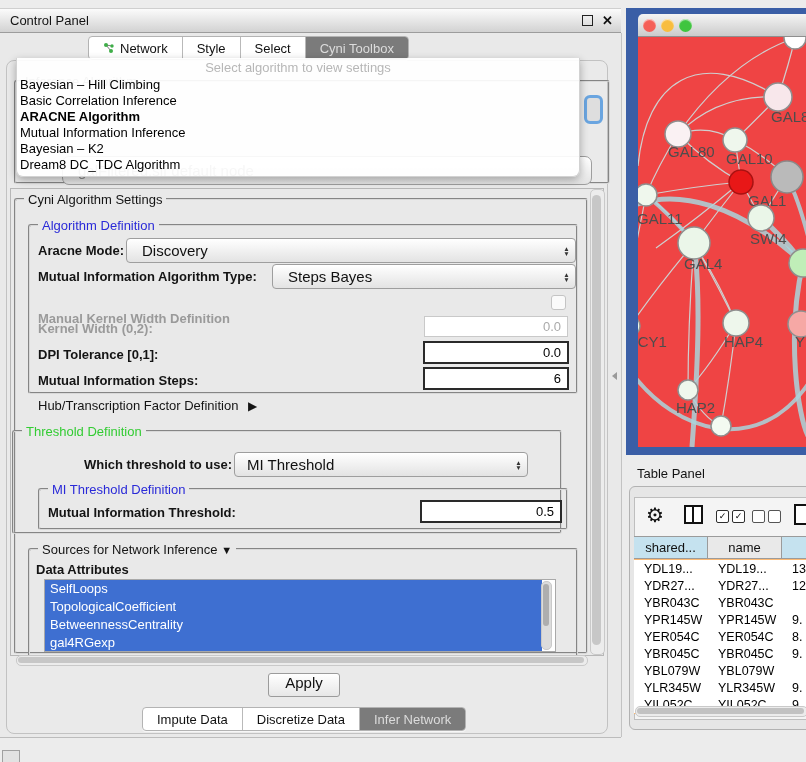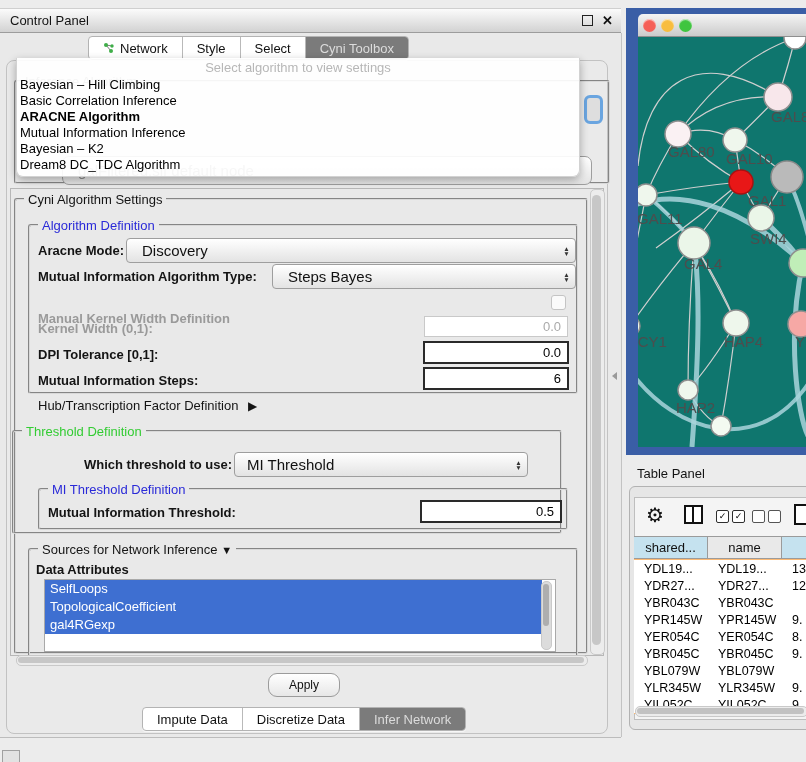--- a/index.html
+++ b/index.html
@@ -40,28 +40,28 @@
   .ddrop{left:16px;top:58px;width:562px;background:rgba(255,255,255,0.92);z-index:30;
          border:1px solid #d2d2d2;border-top:none;border-radius:0 0 7px 7px;
          box-shadow:0 3px 8px rgba(0,0,0,.3)}
   .dd-ph{height:17px;text-align:center;color:#b7b7b7;font-size:13px;padding-top:2px}
   .dd-item{height:16px;font-size:13px;color:#000;padding-left:3px;white-space:nowrap}
   
   .srclist{background:#fff;border:1px solid #a9a9a9;overflow:hidden}
   .src-item{height:18px;line-height:18px;background:#3e6fd1;color:#fff;font-size:13px;padding-left:5px;white-space:nowrap}
   .sbar{background:#ececec;border:1px solid #c9c9c9;border-radius:5px}
   .sthumb{background:#c7c7c7;border-radius:5px;position:absolute}
-  .btn{position:absolute;border:1px solid #9b9b9b;border-radius:9px;background:linear-gradient(#ffffff,#e7e7e7);
-       display:flex;align-items:center;justify-content:center;font-size:12px;color:#111}
+  .btn{position:absolute;border:1px solid #9b9b9b;border-radius:3px;background:linear-gradient(#ffffff,#e7e7e7);
+       display:flex;justify-content:center;font-size:15px;color:#111}
   
   .bluezone{left:626px;top:8px;width:180px;height:447px;background:#3a5ea6}
   .nw-title{left:638px;top:14px;width:168px;height:22px;background:linear-gradient(#f4f4f4,#cbcbcb);
             border-bottom:1px solid #8f8f8f;border-radius:5px 0 0 0;display:flex;align-items:center;z-index:2}
   .tl{width:13px;height:13px;border-radius:50%;margin-left:5px;box-shadow:inset 0 1px 1px rgba(255,255,255,.7)}
-  .nw-canvas{left:638px;top:36px;width:168px;height:411px;background:#0f766e;overflow:hidden}
+  .nw-canvas{left:638px;top:36px;width:168px;height:411px;background:#ef4444;overflow:hidden}
   
   .tp-outer{left:629px;top:486px;width:200px;height:242px;background:#e6e6e6;border:1px solid #b2b2b2;
             border-radius:6px 0 0 6px}
   .tp-inner{left:634px;top:497px;width:200px;height:221px;background:#f4f4f4;border:1px solid #bebebe}
   .th-cell{position:absolute;top:0;height:23px;border-right:1px solid #9b9b9b;border-bottom:1px solid #9b9b9b;
            border-top:1px solid #9b9b9b;display:flex;align-items:center;justify-content:center;
            font-size:13px;color:#111;box-sizing:border-box;overflow:hidden}
   .td-row{position:absolute;left:0;height:17px;width:220px;background:#fff;display:flex;align-items:center}
   .td-c{font-size:12.5px;color:#000;white-space:nowrap;overflow:hidden}
   .ck{width:11px;height:11px;border:1.5px solid #2e2e2e;border-radius:2px;background:#fff;display:inline-block}
@@ -145,21 +145,21 @@
 <span class="abs lbl b" style="left:38px;top:269px">Mutual Information Algorithm Type:</span>
 <div class="combo" style="left:272px;top:264px;width:302px">
   <span class="val">Steps Bayes</span>
   <span class="arr">
       <span>▲</span>
       <span>▼</span>
     </span>
 </div>
 <span class="abs lbl b dim" style="left:38px;top:311px">Manual Kernel Width Definition</span>
 <span class="abs" style="left:551px;top:295px;width:13px;height:13px;border:1px solid #c4c4c4;border-radius:3px;background:#fafafa"></span>
-<span class="abs lbl b dim" style="left:38px;top:321px">Kernel Width (0,1):</span>
+<span class="abs lbl b dim" style="left:38px;top:321px">Kernel Width (0,2):</span>
 <div class="ibox dis" style="left:424px;top:316px;width:144px;height:21px">
   <span>0.0</span>
 </div>
 <span class="abs lbl b" style="left:38px;top:347px">DPI Tolerance [0,1]:</span>
 <div class="ibox strong" style="left:423px;top:341px;width:146px;height:23px">
   <span>0.0</span>
 </div>
 <span class="abs lbl b" style="left:38px;top:373px">Mutual Information Steps:</span>
 <div class="ibox strong" style="left:423px;top:367px;width:146px;height:23px">
   <span>6</span>
@@ -192,20 +192,21 @@
 <div class="grp" style="left:28px;top:548px;width:546px;height:106px">
   <span class="grp-t lbl">
     <span>Sources for Network Inference</span>
     <span style="font-size:11px">▼</span>
   </span>
 </div>
 <span class="abs lbl b" style="left:36px;top:562px">Data Attributes</span>
 <div class="abs srclist" style="left:44px;top:579px;width:510px;height:71px" id="srcList">
     <div class="src-item" style="width: 492px;">SelfLoops</div>
     <div class="src-item" style="width: 492px;">TopologicalCoefficient</div>
+    <div class="src-item" style="width: 492px;">BetweennessCentrality</div>
     <div class="src-item" style="width: 492px;">gal4RGexp</div>
   </div>
 <div class="abs sbar" style="left:541px;top:581px;width:9px;height:67px;background:#dcdcdc">
   <div class="sthumb" style="left:1px;top:2px;width:6px;height:42px;background:#aeaeae"></div>
 </div>
 <div class="abs sbar" style="left:16px;top:655px;width:570px;height:9px">
   <div class="sthumb" style="left:1px;top:1px;width:566px;height:6px"></div>
 </div>
 
 <div class="btn" style="left:268px;top:673px;width:70px;height:22px">

